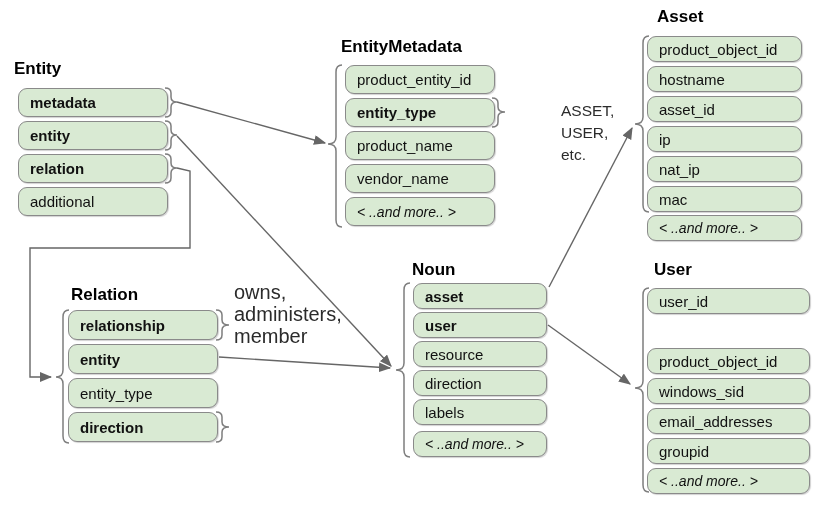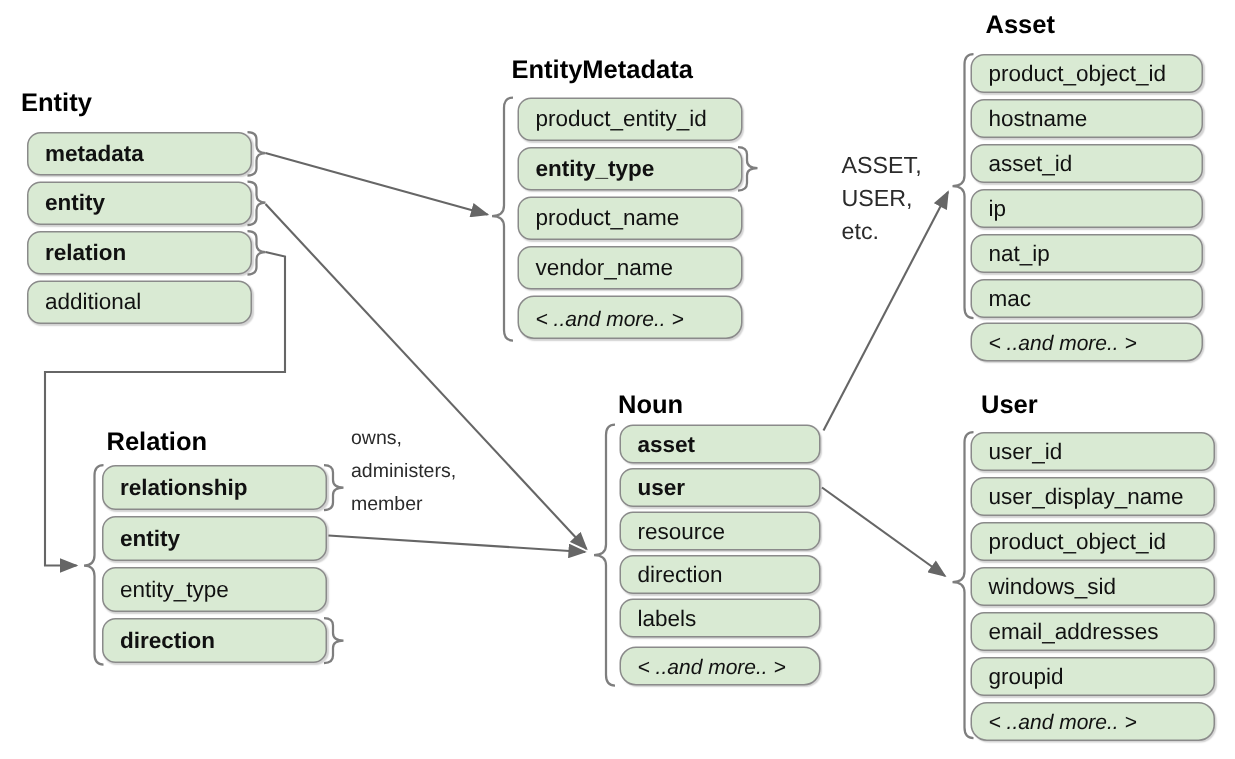--- a/index.html
+++ b/index.html
@@ -34,24 +34,24 @@
     background:var(--row-fill);
     border:1.5px solid var(--row-border);
     border-radius:9px;
     box-shadow:1px 1px 1px rgba(0,0,0,0.18);
     display:flex;align-items:center;
     padding:0 6px 0 11px;
     font-size:15px;color:var(--row-text);
     white-space:nowrap;overflow:hidden;
   }
   .row.b{font-weight:bold;}
-  .row.more{font-style:italic;font-size:14px;border-radius:11px;}
+  .row.more{font-style:italic;font-size:14px;}
   .ann{
     position:absolute;z-index:2;
-    font-size:13px;line-height:22px;color:var(--annotation-text);
+    font-size:20px;line-height:22px;color:var(--annotation-text);
     white-space:nowrap;
   }
   .ann.small{font-size:15.5px;margin-left:48px;}
 </style>
 </head>
 <body>
 
 <div class="diagram">
 
   <svg class="connectors" viewBox="0 0 823 506" xmlns="http://www.w3.org/2000/svg">
@@ -107,21 +107,20 @@
   <div class="box-title" style="left:412px;top:260px">Noun</div>
   <div class="row b" style="left:413px;top:283px;width:134px;height:26px">asset</div>
   <div class="row b" style="left:413px;top:312px;width:134px;height:26px">user</div>
   <div class="row" style="left:413px;top:341px;width:134px;height:26px">resource</div>
   <div class="row" style="left:413px;top:370px;width:134px;height:26px">direction</div>
   <div class="row" style="left:413px;top:399px;width:134px;height:26px">labels</div>
   <div class="row more" style="left:413px;top:431px;width:134px;height:26px">&lt; ..and more.. &gt;</div>
 
   <div class="box-title" style="left:654px;top:260px">User</div>
   <div class="row" style="left:647px;top:288px;width:163px;height:26px">user_id</div>
-  <div class="row" style="left:647px;top:318px;width:163px;height:26px">user_display_name</div>
   <div class="row" style="left:647px;top:348px;width:163px;height:26px">product_object_id</div>
   <div class="row" style="left:647px;top:378px;width:163px;height:26px">windows_sid</div>
   <div class="row" style="left:647px;top:408px;width:163px;height:26px">email_addresses</div>
   <div class="row" style="left:647px;top:438px;width:163px;height:26px">groupid</div>
   <div class="row more" style="left:647px;top:468px;width:163px;height:26px">&lt; ..and more.. &gt;</div>
 
   <div class="box-title" style="left:71px;top:285px">Relation</div>
   <div class="row b" style="left:68px;top:310px;width:150px;height:30px">relationship</div>
   <div class="row b" style="left:68px;top:344px;width:150px;height:30px">entity</div>
   <div class="row" style="left:68px;top:378px;width:150px;height:30px">entity_type</div>

